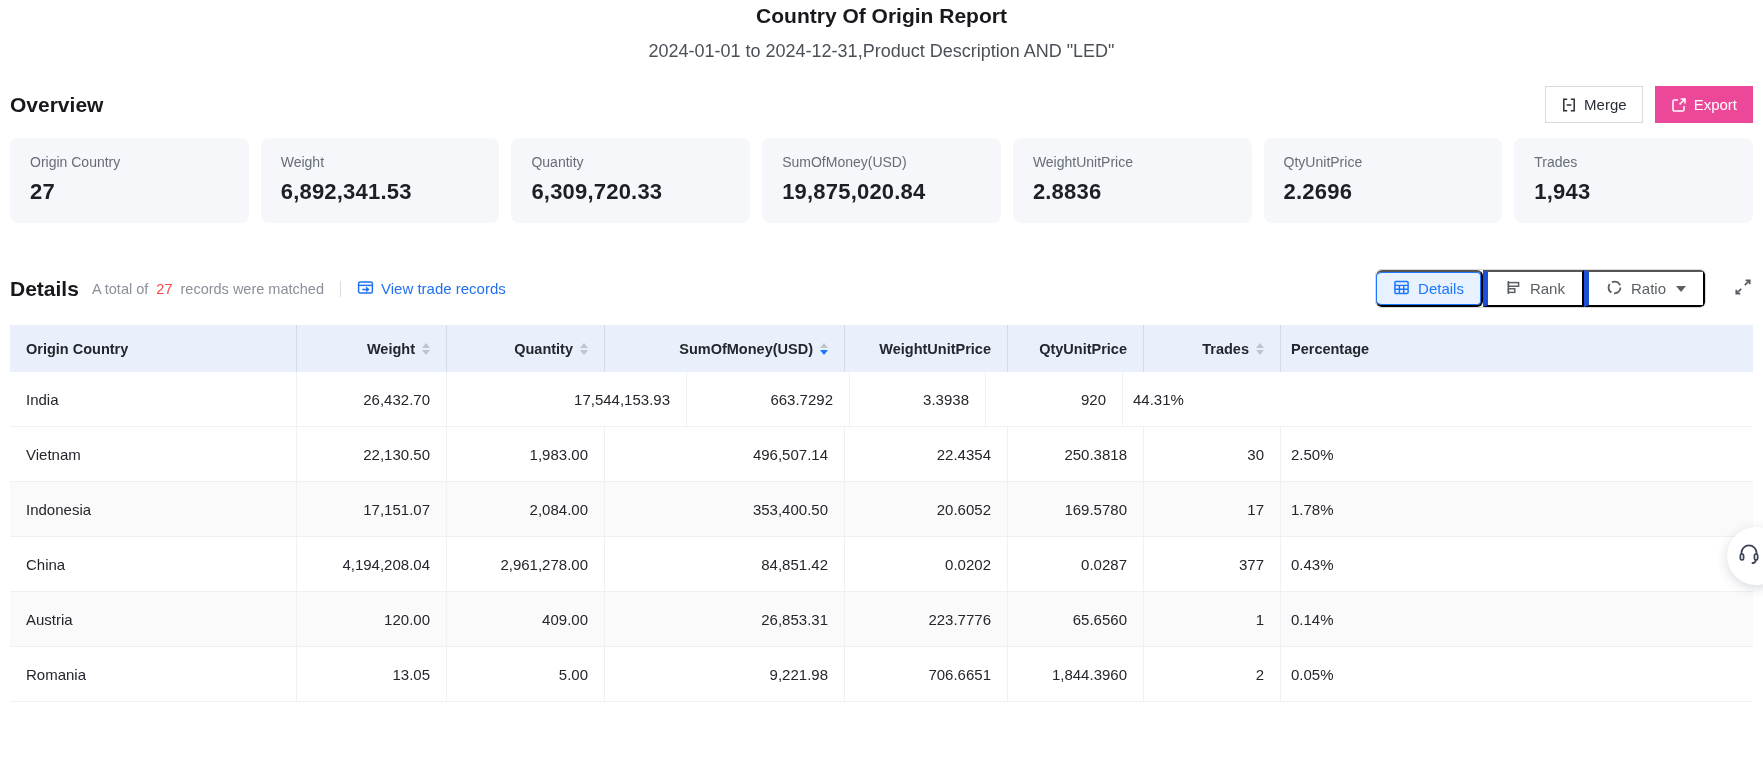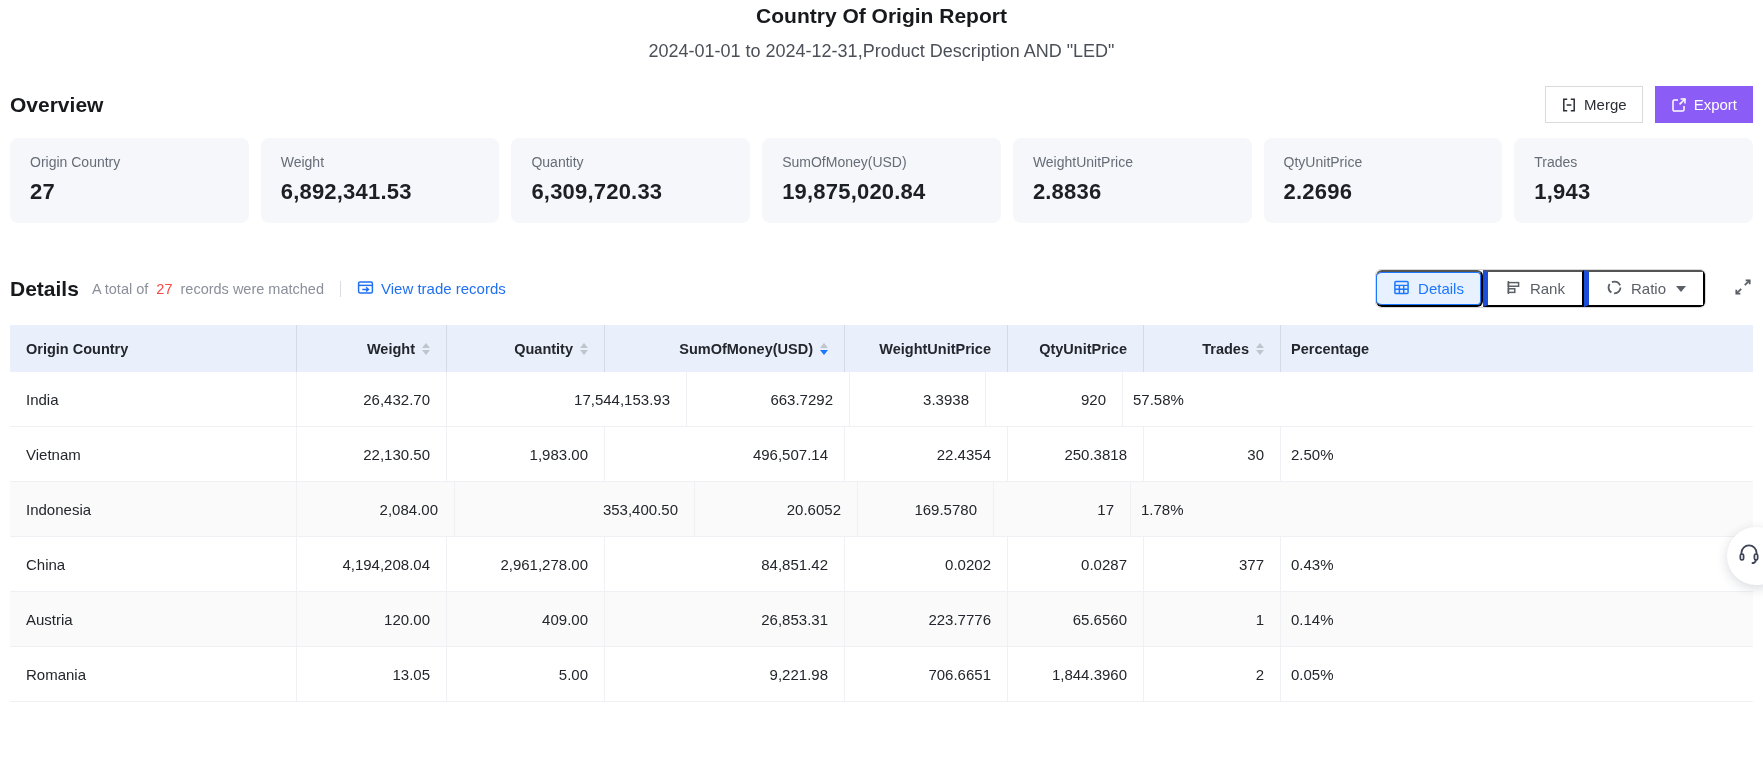--- a/index.html
+++ b/index.html
@@ -18,21 +18,21 @@
 
   
   .overview-bar { display:flex; align-items:center; justify-content:space-between;
     padding:0 10px; margin-top:24px; }
   .section-heading { font-size:21px; font-weight:700; color:#17191c; }
   .btn-group { display:flex; gap:12px; }
   .btn { display:inline-flex; align-items:center; gap:7px; height:37px; padding:0 15px;
     border-radius:0; font-size:15px; cursor:pointer; border:1px solid transparent; background:#fff; }
   .btn svg { display:block; }
   .btn-merge { border-color:#d8dade; color:#2a2e36; }
-  .btn-export { background:#8b5cf6; color:#fff; }
+  .btn-export { background:#ec4899; color:#fff; }
 
   
   .cards-row { display:flex; gap:12px; padding:0 10px; margin-top:15px; }
   .card { flex:1; background:#f6f7fa; border-radius:8px; padding:16px 20px 18px; height:85px; }
   .card-label { font-size:14px; color:#676d78; }
   .card-value { margin-top:9px; font-size:22px; font-weight:700; color:#1c1f24; letter-spacing:.2px; }
 
   
   .details-bar { display:flex; align-items:center; padding:0 10px; margin-top:46px; }
   .match-summary { margin-left:13px; font-size:14.5px; color:#8a8f99; }
@@ -264,34 +264,35 @@
         </div>
       </div>
     <div class="t-body">
         <div class="t-row">
           <div class="t-cell col-0 left">India</div>
           <div class="t-cell col-1 right">26,432.70</div>
           <div class="t-cell col-3 right">17,544,153.93</div>
           <div class="t-cell col-4 right">663.7292</div>
           <div class="t-cell col-5 right">3.3938</div>
           <div class="t-cell col-6 right">920</div>
-          <div class="t-cell col-7 left">57.58%</div>
+          <div class="t-cell col-7 left">44.31%</div>
         </div>
         <div class="t-row">
           <div class="t-cell col-0 left">Vietnam</div>
           <div class="t-cell col-1 right">22,130.50</div>
           <div class="t-cell col-2 right">1,983.00</div>
           <div class="t-cell col-3 right">496,507.14</div>
           <div class="t-cell col-4 right">22.4354</div>
           <div class="t-cell col-5 right">250.3818</div>
           <div class="t-cell col-6 right">30</div>
           <div class="t-cell col-7 left">2.50%</div>
         </div>
         <div class="t-row stripe">
           <div class="t-cell col-0 left">Indonesia</div>
+          <div class="t-cell col-1 right">17,151.07</div>
           <div class="t-cell col-2 right">2,084.00</div>
           <div class="t-cell col-3 right">353,400.50</div>
           <div class="t-cell col-4 right">20.6052</div>
           <div class="t-cell col-5 right">169.5780</div>
           <div class="t-cell col-6 right">17</div>
           <div class="t-cell col-7 left">1.78%</div>
         </div>
         <div class="t-row">
           <div class="t-cell col-0 left">China</div>
           <div class="t-cell col-1 right">4,194,208.04</div>

